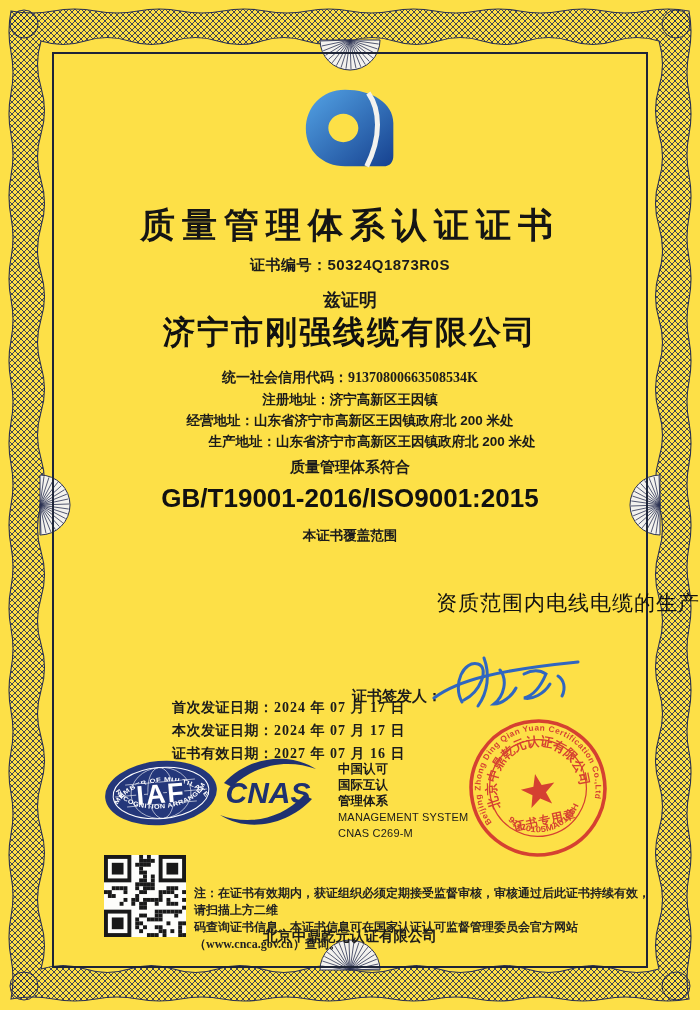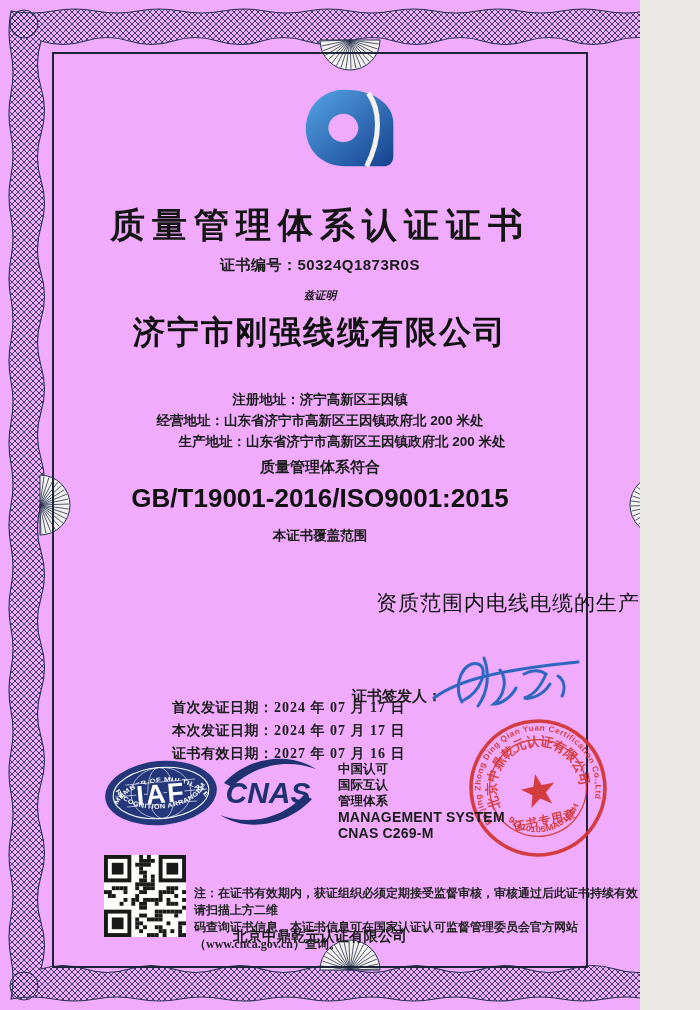--- a/index.html
+++ b/index.html
@@ -1,46 +1,46 @@
 <!DOCTYPE html>
 <html><head>
 <meta charset="utf-8">
 <style>
   html,body{margin:0;padding:0;background:#e9e8e5;}
-  .certificate{position:relative;width:640px;height:1010px;background:#f0abfc;overflow:hidden;
+  .certificate{position:relative;width:700px;height:1010px;background:#fde047;overflow:hidden;
     font-family:"Liberation Sans",sans-serif;color:#1b1b1b;}
   #border-svg{position:absolute;left:0;top:0;width:700px;height:1010px;}
   .inner-frame{position:absolute;left:52px;top:52px;right:52px;bottom:42px;
     border:2.5px solid #1d2438;pointer-events:none;}
   .abs{position:absolute;left:0;right:0;text-align:center;}
   .logo-wrap{position:absolute;left:300px;top:82px;width:100px;height:92px;}
   .cert-title{top:202px;font-size:35px;font-weight:700;letter-spacing:7px;color:#151515;}
   .cert-no{top:256px;font-size:15px;font-weight:600;letter-spacing:.5px;}
-  .declare{top:288px;font-size:11px;font-weight:700;font-style:italic;}
+  .declare{top:288px;font-size:18px;font-weight:700;}
   .company-name{top:311px;font-size:32px;font-weight:700;letter-spacing:2px;color:#111;}
   .credit-code{top:369px;font-size:14px;font-weight:600;font-family:"Liberation Serif",serif;}
   .addr{font-size:13.5px;font-weight:700;}
   .addr.reg{top:391px;} .addr.biz{top:412px;} .addr.prod{top:433px;padding-left:44px;}
   .conform{top:458px;font-size:15px;font-weight:700;}
   .std-code{top:483px;font-size:26px;font-weight:800;letter-spacing:0;color:#111;}
   .scope-label{top:527px;font-size:13.5px;font-weight:700;}
   .scope{top:589px;font-size:21px;font-weight:400;letter-spacing:1px;color:#111;text-align:right;}
   .dates{position:absolute;left:125px;top:699px;font-family:"Liberation Serif",serif;margin-left:47px;}
   .date-row{display:flex;margin-bottom:5px;font-size:14px;font-weight:700;}
   .date-label{width:102px;letter-spacing:.5px;}
   .date-value{letter-spacing:1px;}
   .signer-label{position:absolute;left:352px;top:687px;font-size:15px;font-weight:700;
     font-family:"Liberation Serif",serif;}
   .signature{position:absolute;left:428px;top:640px;}
   .seal{position:absolute;left:466px;top:716px;}
   .iaf{position:absolute;left:100px;top:759px;}
   .cnas{position:absolute;left:214px;top:753px;}
   .acc-text{position:absolute;left:338px;top:761px;line-height:16px;}
   .acc-text .cn{font-size:12.5px;font-weight:700;}
-  .acc-text .en{font-size:14px;font-weight:700;letter-spacing:.2px;}
+  .acc-text .en{font-size:11px;font-weight:400;letter-spacing:.2px;}
   #qr-svg{position:absolute;left:104px;top:855px;}
   .note{position:absolute;left:194px;top:885px;width:456px;font-size:12px;line-height:17px;
     font-weight:600;font-family:"Liberation Serif",serif;color:#222;text-align:left;}
   .issuer-name{top:927px;font-size:14.5px;font-weight:700;}
   .issuer-addr{top:948px;font-size:13.5px;font-weight:600;}
 </style>
 </head>
 <body>
 
 <div class="certificate">
@@ -157,20 +157,23 @@
     </svg>
   </div>
 
   <div class="abs cert-title">质量管理体系认证证书</div>
   <div class="abs cert-no">
     <span>证书编号：</span><span>50324Q1873R0S</span>
   </div>
   <div class="abs declare">兹证明</div>
 
   <div class="abs company-name">济宁市刚强线缆有限公司</div>
+  <div class="abs credit-code">
+    <span>统一社会信用代码：</span><span>91370800663508534K</span>
+  </div>
   <div class="abs addr reg">注册地址：济宁高新区王因镇</div>
   <div class="abs addr biz">经营地址：山东省济宁市高新区王因镇政府北 200 米处</div>
   <div class="abs addr prod">生产地址：山东省济宁市高新区王因镇政府北 200 米处</div>
 
   <div class="abs conform">质量管理体系符合</div>
   <div class="abs std-code">GB/T19001-2016/ISO9001:2015</div>
   <div class="abs scope-label">本证书覆盖范围</div>
   <div class="abs scope">资质范围内电线电缆的生产</div>
 
   <div class="dates">

